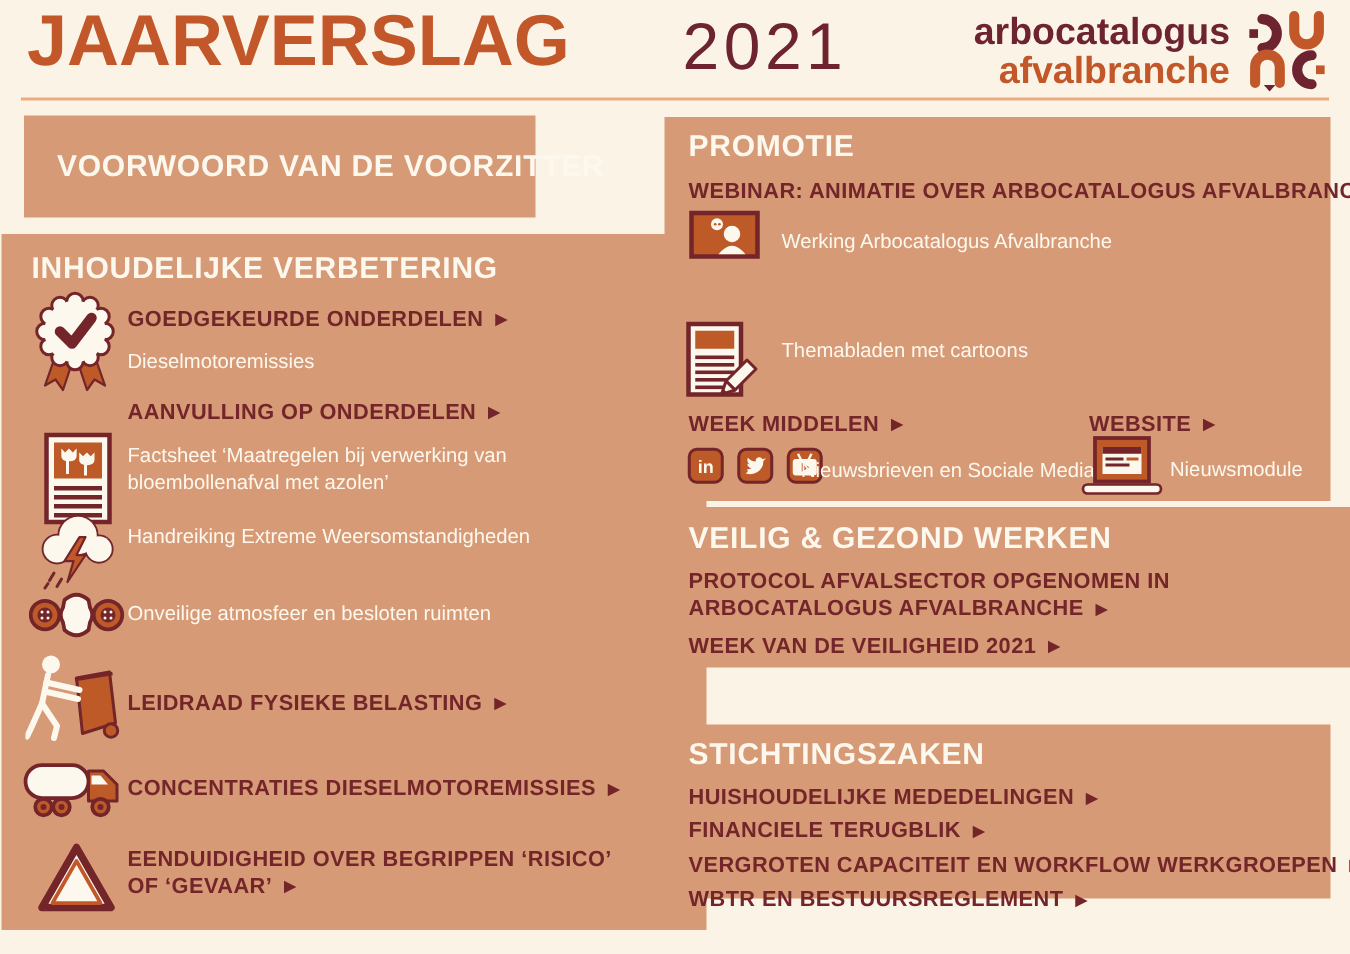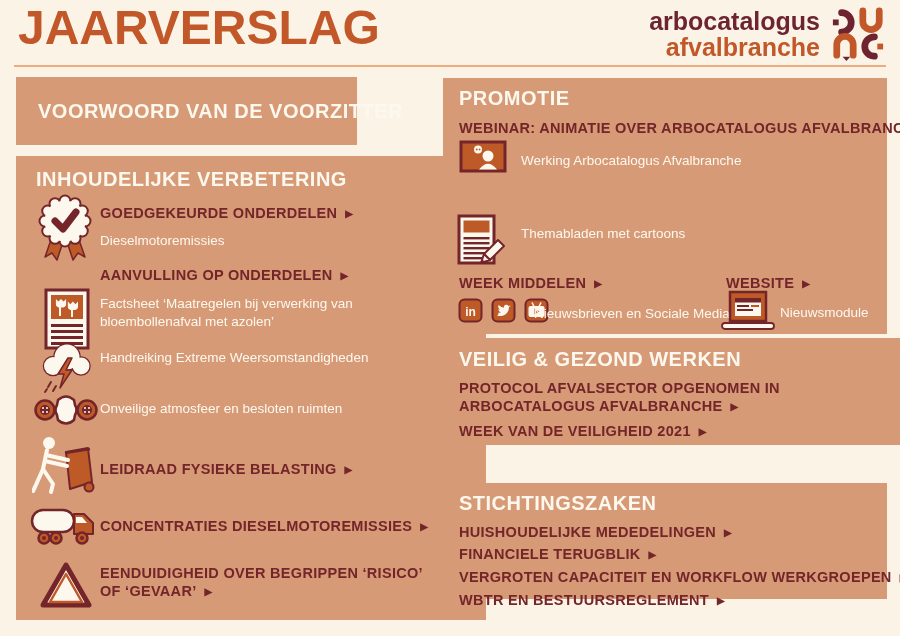--- a/index.html
+++ b/index.html
@@ -41,20 +41,21 @@
   .desc{color:var(--white);font-size:13.5px;line-height:18px;}
   svg{display:block;}
   svg text{font-family:"Liberation Sans",sans-serif;}
 </style>
 </head>
 <body>
 
 <div class="canvas">
 
   <div class="abs page-title" style="left:18px;top:4px;">JAARVERSLAG</div>
+  <div class="abs page-year" style="left:455px;top:10px;">2021</div>
 
   <div class="abs brand" style="right:80px;top:8px;">
     <span class="l1">arbocatalogus</span>
     <span class="l2">afvalbranche</span>
   </div>
 
   <div class="abs" style="right:14px;top:5px;">
     <svg width="56" height="56" viewBox="0 0 58 58">
       <path d="M12 8 a10 10 0 0 1 0 20" stroke="#6e2430" stroke-width="7" fill="none" stroke-linecap="round"></path>
       <rect x="3" y="15" width="6" height="6" fill="#6e2430"></rect>
@@ -65,21 +66,21 @@
       <rect x="49" y="40" width="6" height="6" fill="#c2582a"></rect>
     </svg>
   </div>
 
   <div class="divider" style="left:14px;width:872px;top:65px;"></div>
 
   <div class="panel" style="left:16px;top:77px;width:341px;height:68px;">
     <div class="abs section-title" style="left:22px;top:23px;">VOORWOORD VAN DE VOORZITTER</div>
   </div>
 
-  <div class="panel" style="left:16px;top:156px;width:470px;height:464px;">
+  <div class="panel" style="left:1px;top:156px;width:470px;height:464px;">
     <div class="abs section-title" style="left:20px;top:12px;">INHOUDELIJKE VERBETERING</div>
 
     <div class="abs" style="left:20px;top:38px;">
       <svg width="58" height="70" viewBox="0 0 58 70">
         <polygon points="16,43 27,48 21,66 16,59 9,63" fill="#bd5a28" stroke="#73252a" stroke-width="1.5" stroke-linejoin="round"></polygon>
         <polygon points="42,43 31,48 37,66 42,59 49,63" fill="#bd5a28" stroke="#73252a" stroke-width="1.5" stroke-linejoin="round"></polygon>
         <g stroke="#73252a" stroke-width="2" fill="#fdf8ee">
           <circle cx="49" cy="27" r="5.5"></circle>
             <circle cx="46.3" cy="37" r="5.5"></circle>
             <circle cx="39" cy="44.3" r="5.5"></circle>

